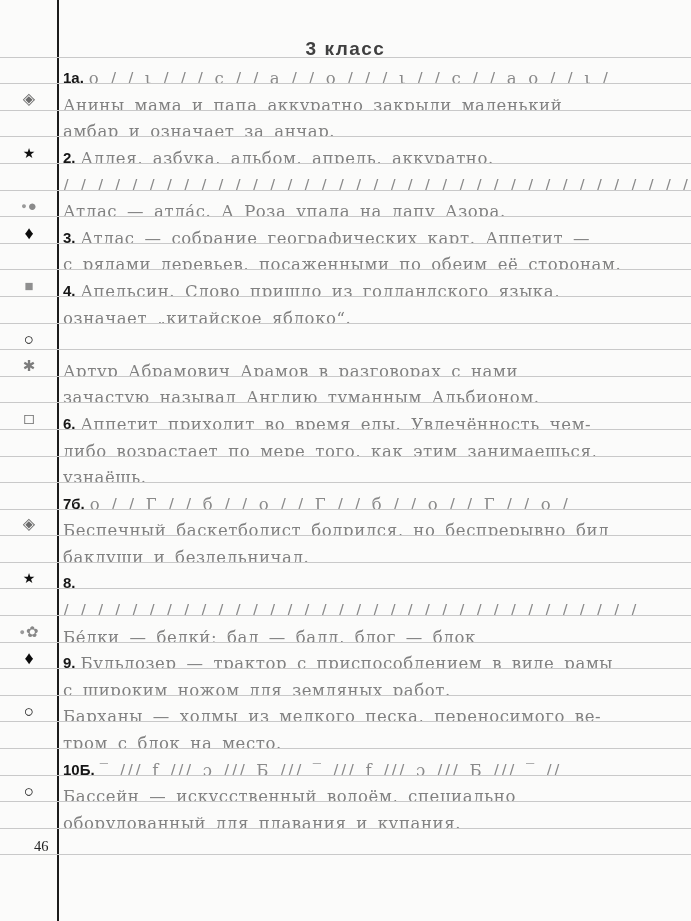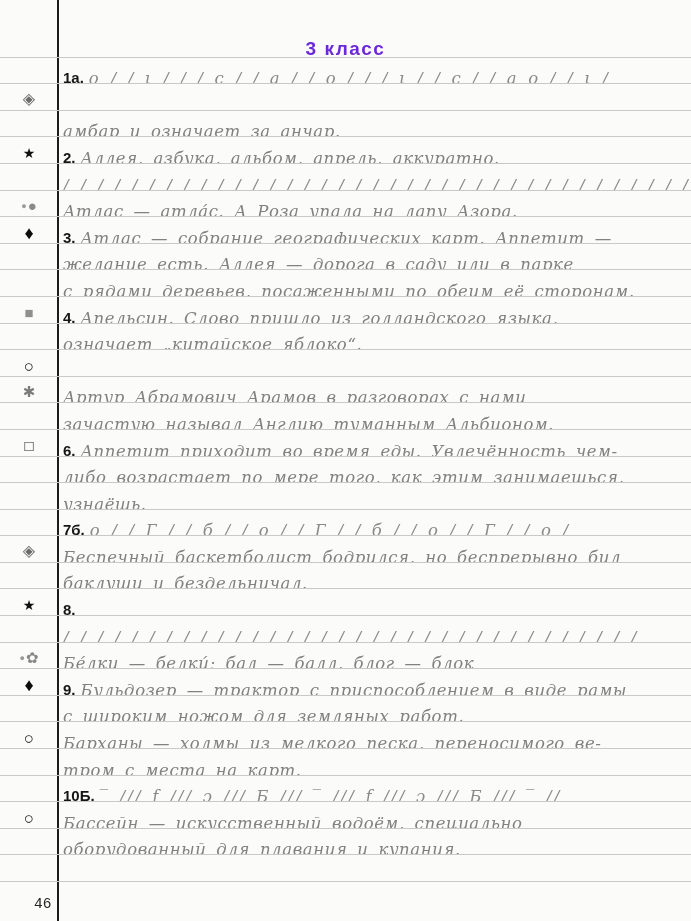--- a/index.html
+++ b/index.html
@@ -13,57 +13,57 @@
     background:#1c1c1c;
   }
   .rows { position:absolute; left:0; top:31px; width:691px; }
   .row {
     box-sizing:border-box; height:26.6px; width:100%;
     display:flex; align-items:flex-end;
     border-bottom:1.4px solid #c9c9c9;
   }
   .row.title-row { justify-content:center; }
   .title-text {
-    font-weight:bold; font-size:19px; color:#6d28d9;
+    font-weight:bold; font-size:19px; color:#404040;
     letter-spacing:1.5px; margin-bottom:-3px;
   }
   .margin-cell {
     flex:0 0 58px; width:58px; display:flex;
     justify-content:center; align-items:flex-end; gap:1px;
   }
   .content-cell {
     flex:1; padding-left:5px; display:flex; align-items:flex-end;
     overflow:hidden;
   }
   .num {
     font-weight:bold; font-size:15px; color:#161616;
     margin-right:5px; margin-bottom:-3px; flex:0 0 auto;
     font-family:"Liberation Sans", sans-serif;
   }
   .hand {
-    font-family:"DejaVu Serif", serif; font-style:italic;
+    font-family:"DejaVu Serif", serif; 
     color:#818181; font-size:16.5px;
     letter-spacing:0.6px; word-spacing:4px;
     margin-bottom:-5px; white-space:nowrap;
   }
   .practice { letter-spacing:2.2px; word-spacing:2px; color:#8a8a8a; }
   .sym { line-height:1; margin-bottom:3px; font-style:normal; }
   .sym-diamond-target { color:#6b6b6b; font-size:16px; }
   .sym-star           { color:#101010; font-size:14px; }
   .sym-diamond        { color:#0c0c0c; font-size:18px; margin-bottom:1px; }
   .sym-square-filled  { color:#8f8f8f; font-size:15px; }
   .sym-square-outline { color:#1d1d1d; font-size:15px; }
   .sym-circle         { color:#121212; font-size:17px; margin-bottom:1px; }
   .sym-asterisk       { color:#7c7c7c; font-size:15px; }
   .sym-flower         { color:#878787; font-size:15px; }
   .sym-dot-small      { color:#9a9a9a; font-size:9px;  margin-bottom:5px; }
   .sym-dot-large      { color:#8a8a8a; font-size:15px; }
   .page-number {
-    position:absolute; left:34px; top:896px;
-    font-size:14.5px; color:#242424; font-family:Liberation Mono, monospace;
+    position:absolute; left:34px; top:838px;
+    font-size:14.5px; color:#242424; font-family:Liberation Serif, serif;
   }
 </style>
 </head>
 <body>
 
 <div class="page">
   <div class="margin-line"></div>
   <div class="rows" id="rows">
       <div class="row title-row">
         <span class="title-text">3 класс</span>
@@ -72,20 +72,23 @@
         <div class="margin-cell"></div>
         <div class="content-cell">
           <span class="num">1а.</span>
           <span class="hand practice">о / / ι / / / с / / а / / о / / / ι / / с / / а о / / ι /</span>
         </div>
       </div>
       <div class="row">
         <div class="margin-cell">
           <span class="sym sym-diamond-target">◈</span>
         </div>
+        <div class="content-cell">
+          <span class="hand">Анины мама и папа аккуратно закрыли маленький</span>
+        </div>
       </div>
       <div class="row">
         <div class="margin-cell"></div>
         <div class="content-cell">
           <span class="hand">амбар и означает за анчар.</span>
         </div>
       </div>
       <div class="row">
         <div class="margin-cell">
           <span class="sym sym-star">★</span>
@@ -115,26 +118,20 @@
           <span class="sym sym-diamond">♦</span>
         </div>
         <div class="content-cell">
           <span class="num">3.</span>
           <span class="hand">Атлас — собрание географических карт. Аппетит —</span>
         </div>
       </div>
       <div class="row">
         <div class="margin-cell"></div>
         <div class="content-cell">
-          <span class="hand">желание есть. Аллея — дорога в саду или в парке</span>
-        </div>
-      </div>
-      <div class="row">
-        <div class="margin-cell"></div>
-        <div class="content-cell">
           <span class="hand">с рядами деревьев, посаженными по обеим её сторонам.</span>
         </div>
       </div>
       <div class="row">
         <div class="margin-cell">
           <span class="sym sym-square-filled">■</span>
         </div>
         <div class="content-cell">
           <span class="num">4.</span>
           <span class="hand">Апельсин. Слово пришло из голландского языка,</span>
@@ -249,21 +246,21 @@
         <div class="margin-cell">
           <span class="sym sym-circle">○</span>
         </div>
         <div class="content-cell">
           <span class="hand">Барханы — холмы из мелкого песка, переносимого ве-</span>
         </div>
       </div>
       <div class="row">
         <div class="margin-cell"></div>
         <div class="content-cell">
-          <span class="hand">тром с места на карт.</span>
+          <span class="hand">тром с блок на место.</span>
         </div>
       </div>
       <div class="row">
         <div class="margin-cell"></div>
         <div class="content-cell">
           <span class="num">10Б.</span>
           <span class="hand practice">‾ /// ƒ /// ɔ /// Б /// ‾ /// ƒ /// ɔ /// Б /// ‾ //</span>
         </div>
       </div>
       <div class="row">

